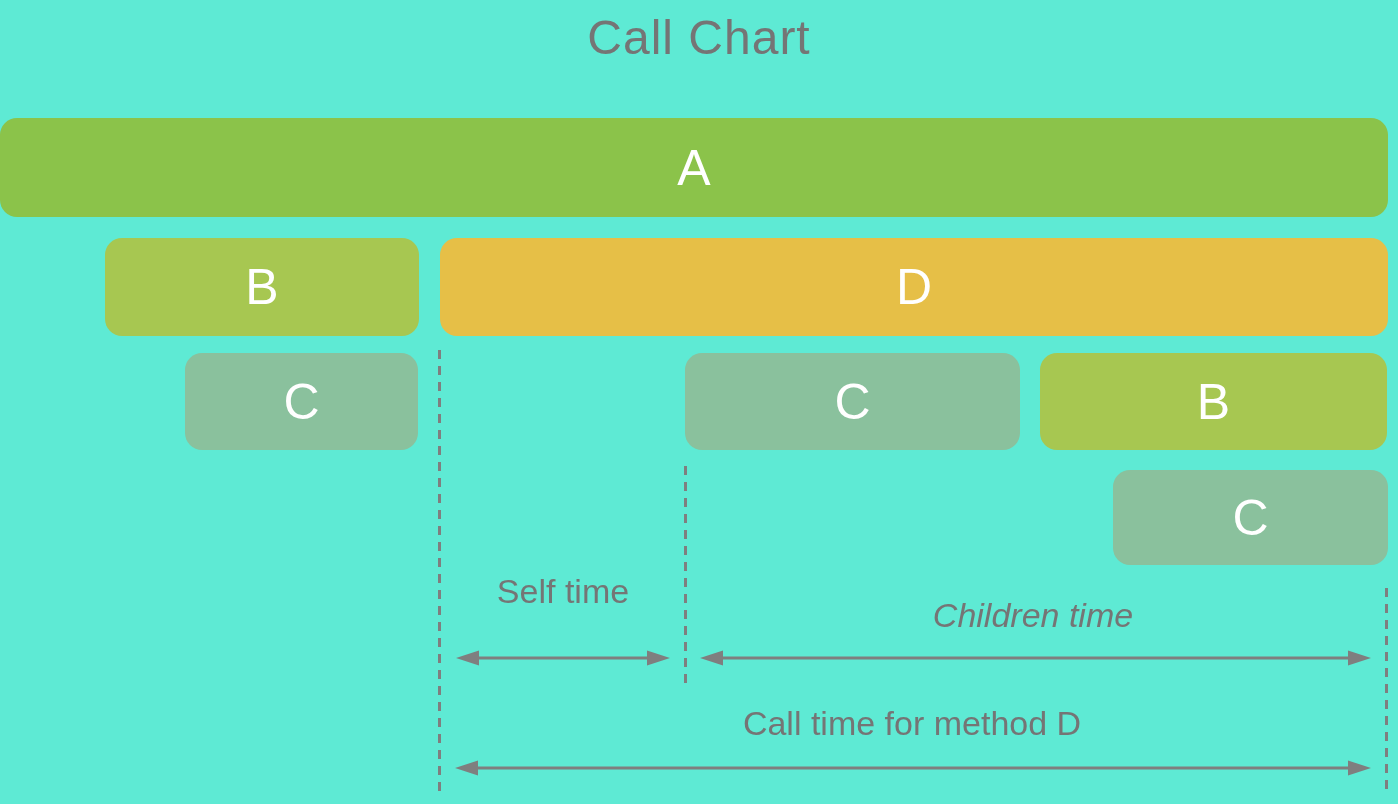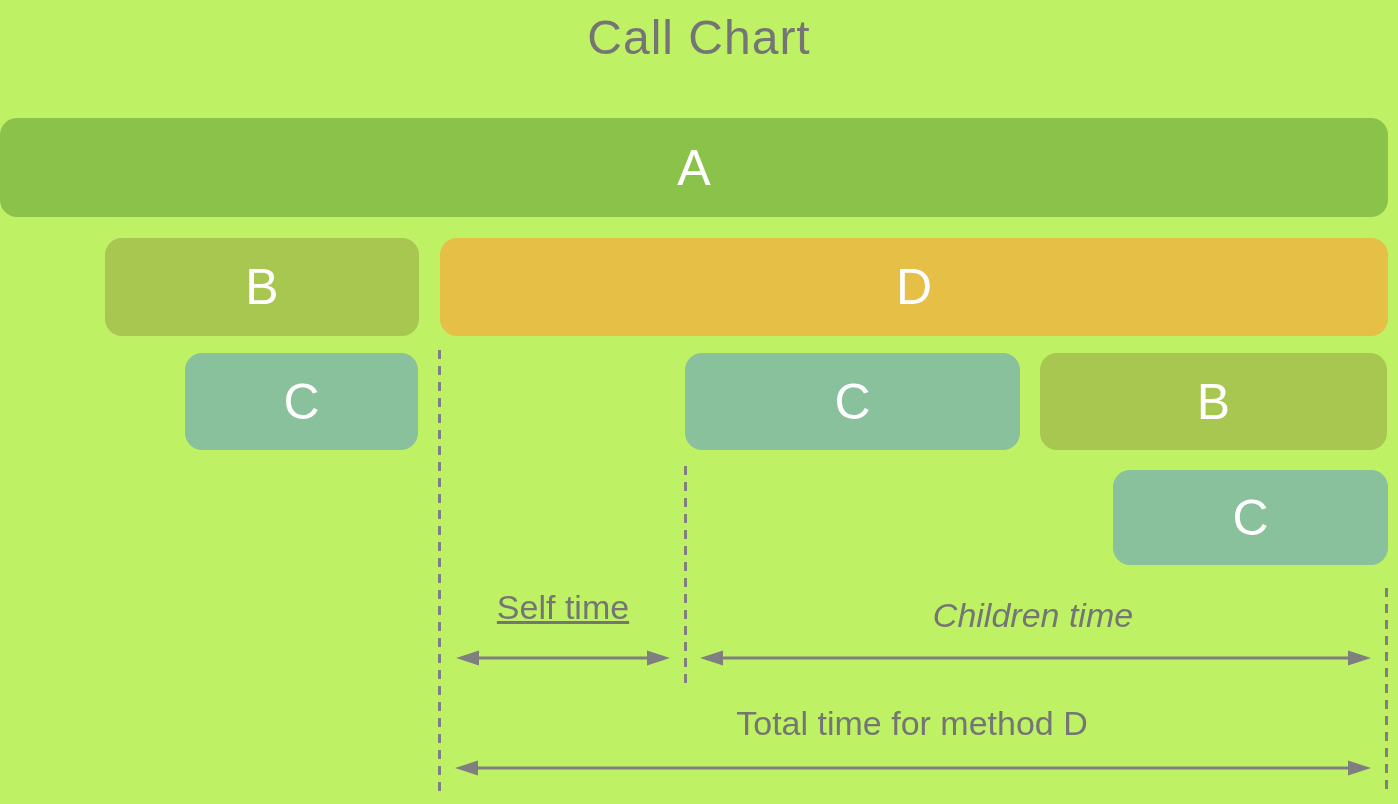--- a/index.html
+++ b/index.html
@@ -5,21 +5,21 @@
   html, body {
     margin: 0;
     padding: 0;
     background: #ffffff;
     font-family: "Liberation Sans", "DejaVu Sans", sans-serif;
   }
   .canvas {
     position: relative;
     width: 1398px;
     height: 804px;
-    background: #bef264;
+    background: #5eead4;
     overflow: hidden;
   }
   .title {
     position: absolute;
     left: 50%;
     top: 10px;
     transform: translateX(-50%);
     font-size: 48px;
     font-weight: 300;
     letter-spacing: 1px;
@@ -89,23 +89,23 @@
   </div>
 
   <div class="bar" style="left: 1113px; top: 470px; width: 275px; height: 95px; background: rgb(138, 193, 157);">
     <span class="bar-label">C</span>
   </div>
 
   <div class="vdash" style="left:438px; top:350px; height:442px;"></div>
   <div class="vdash" style="left:684px; top:466px; height:219px;"></div>
   <div class="vdash" style="left:1385px; top:588px; height:204px;"></div>
 
-  <div class="note" style="left:563px; top:588px;text-decoration:underline;">Self time</div>
+  <div class="note" style="left:563px; top:572px;">Self time</div>
   <div class="note" style="left:1033px; top:596px;font-style:italic;">Children time</div>
-  <div class="note" style="left:912px; top:704px;">Total time for method D</div>
+  <div class="note" style="left:912px; top:704px;">Call time for method D</div>
 
   <svg class="arrow" style="left:456px; top:644px;" width="214" height="28" viewBox="0 0 214 28">
     <line x1="18" y1="14" x2="196" y2="14"></line>
     <polygon points="0,14 23,6.5 23,21.5"></polygon>
     <polygon points="214,14 191,6.5 191,21.5"></polygon>
   </svg>
 
   <svg class="arrow" style="left:700px; top:644px;" width="671" height="28" viewBox="0 0 671 28">
     <line x1="18" y1="14" x2="653" y2="14"></line>
     <polygon points="0,14 23,6.5 23,21.5"></polygon>

